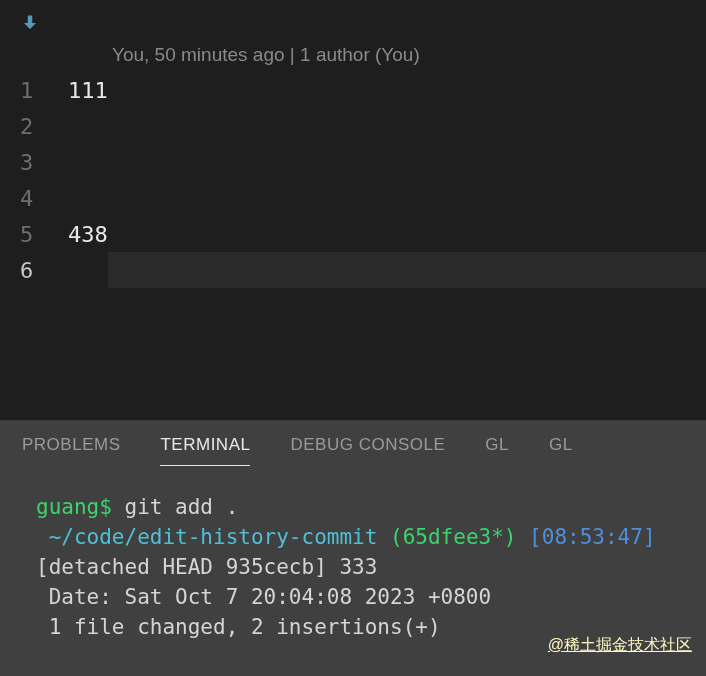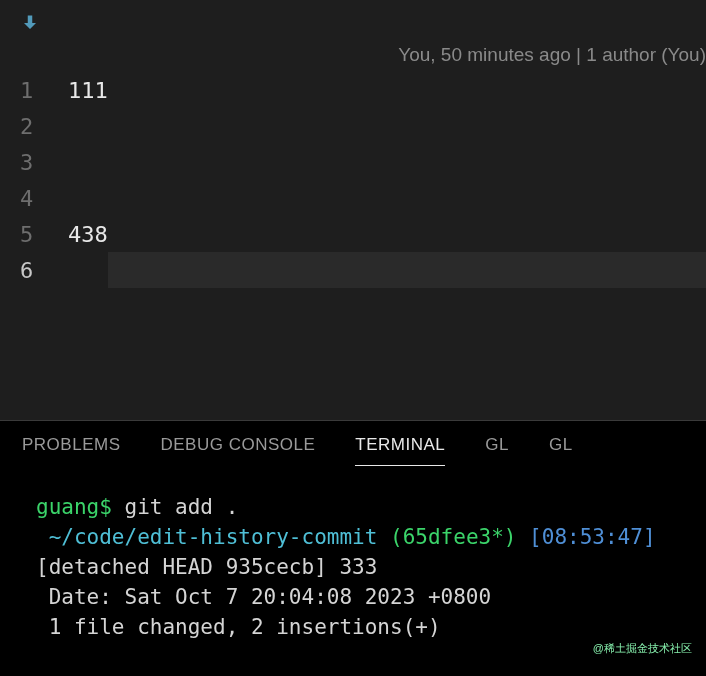--- a/index.html
+++ b/index.html
@@ -30,22 +30,21 @@
     .file-icon svg { width: 18px; height: 18px; }
     .tab-title {
       color: #e8e8e8;
       font-size: 22px;
       font-family: -apple-system, "Segoe UI", sans-serif;
     }
     .codelens {
       color: #8a8a8a;
       font-size: 19px;
       font-family: -apple-system, "Segoe UI", sans-serif;
-      padding: 4px 0 6px 112px;
-      text-align: right;
+      padding: 4px 6px 6px 112px;
     }
     .editor {
       padding-left: 20px;
     }
     .line {
       display: flex;
       align-items: center;
       height: 36px;
     }
     .line-number {
@@ -64,21 +63,21 @@
     .line.current {
       background: linear-gradient(to right, transparent 0, transparent 88px, #2a2a2a 88px);
     }
     .panel {
       position: absolute;
       bottom: 0;
       left: 0;
       right: 0;
       height: 256px;
       border-top: 1px solid #3a3a3a;
-      background: #000000;
+      background: #404040;
     }
     .panel-tabs {
       display: flex;
       gap: 40px;
       padding: 14px 22px 0 22px;
       font-family: -apple-system, "Segoe UI", sans-serif;
       font-size: 17px;
     }
     .panel-tab {
       color: #9a9a9a;
@@ -107,23 +106,24 @@
       height: 10px;
       background: #4fbfd6;
       border-radius: 50%;
       margin-right: 6px;
       vertical-align: middle;
     }
     .watermark {
       position: absolute;
       bottom: 20px;
       right: 14px;
-      color: #86efac;
-      font-size: 11px;
+      color: #fef9c3;
+      font-size: 16px;
       font-family: sans-serif;
+      text-decoration: underline;
     }
   </style>
 </head>
 <body>
 
 <div class="tab-bar">
   <span class="file-icon">
     <svg viewBox="0 0 24 24" fill="#519aba">
         <path d="M12 2 L4 10 H9 V20 H15 V10 H20 Z" transform="rotate(180 12 11)"></path>
       </svg>
@@ -154,22 +154,22 @@
   </div>
   <div class="line current">
     <span class="line-number active">6</span>
     <span class="line-content"></span>
   </div>
 </div>
 
 <div class="panel">
   <div class="panel-tabs">
     <span class="panel-tab">PROBLEMS</span>
+    <span class="panel-tab active">TERMINAL</span>
     <span class="panel-tab">DEBUG CONSOLE</span>
-    <span class="panel-tab active">TERMINAL</span>
     <span class="panel-tab">GL</span>
     <span class="panel-tab">GL</span>
   </div>
 
   <div class="terminal">
     <div class="term-line"><span class="green">guang$</span><span class="white"> git add .</span></div>
     <div class="term-line"><span class="cyan"> ~/code/edit-history-commit</span><span class="green"> (65dfee3*)</span><span class="blue"> [08:53:47]</span></div>
     <div class="term-line white">[detached HEAD 935cecb] 333</div>
     <div class="term-line white"> Date: Sat Oct 7 20:04:08 2023 +0800</div>
     <div class="term-line white"> 1 file changed, 2 insertions(+)</div>

